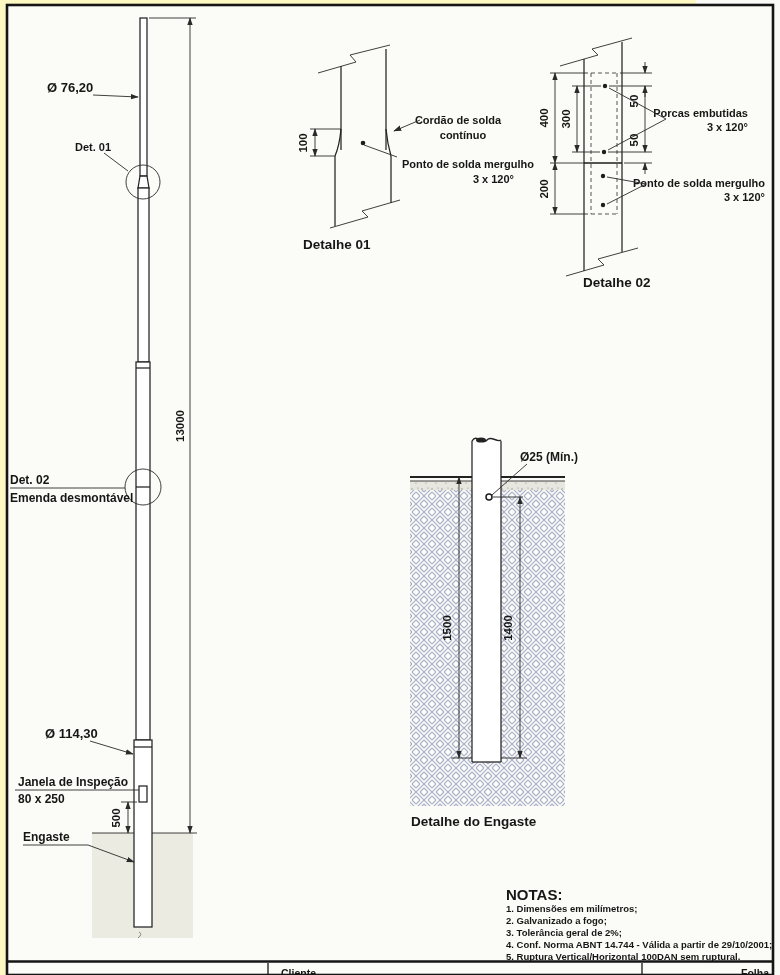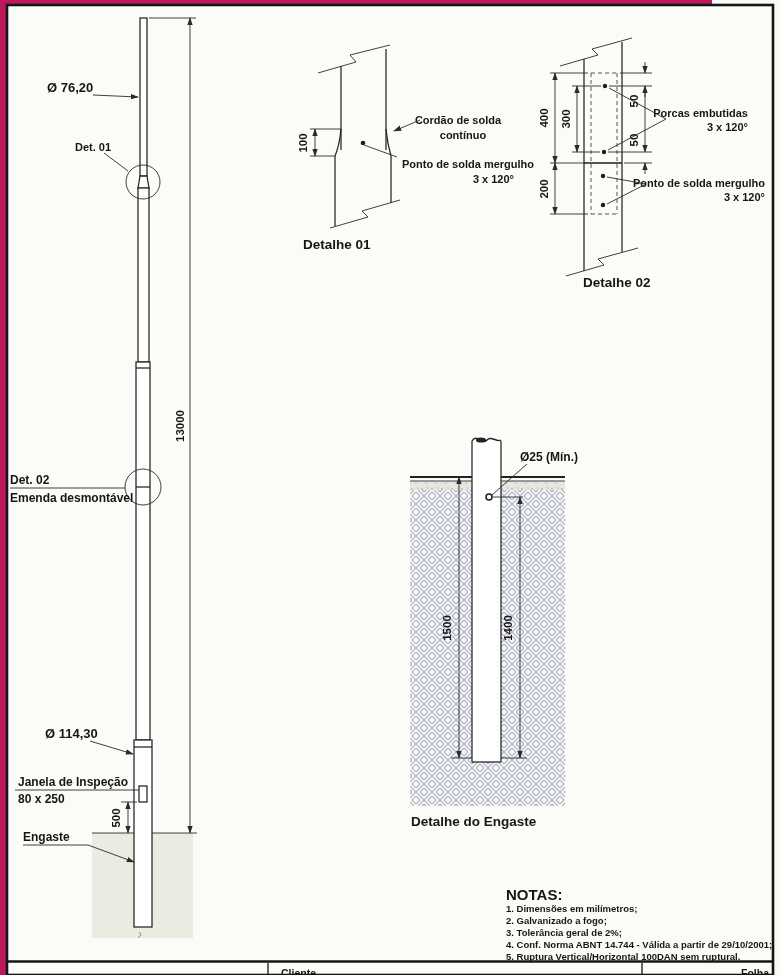--- a/index.html
+++ b/index.html
@@ -1,16 +1,16 @@
 <!DOCTYPE html>
 <html><head>
 <meta charset="utf-8">
 <style>
   html,body{margin:0;padding:0;background:#fafaf6;width:780px;height:975px;overflow:hidden;}
-  .sheet{position:relative;width:696px;height:975px;background:#be185d;padding-left:16px;}
+  .sheet{position:relative;width:696px;height:975px;background:#fef9c3;}
   svg{position:absolute;left:0;top:0;}
   text{fill:#161616;font-family:"Liberation Sans", sans-serif;}
   .lbl{font-size:12px;font-weight:600;}
   .lbl11{font-size:11px;font-weight:600;}
   .dim{font-size:11.5px;font-weight:600;}
   .big{font-size:13px;font-weight:600;}
   .dtitle{font-size:13.5px;font-weight:600;}
   .nhead{font-size:15px;font-weight:700;}
   .nitem{font-size:9.5px;font-weight:600;}
   .tblock{font-size:10.5px;font-weight:600;}

